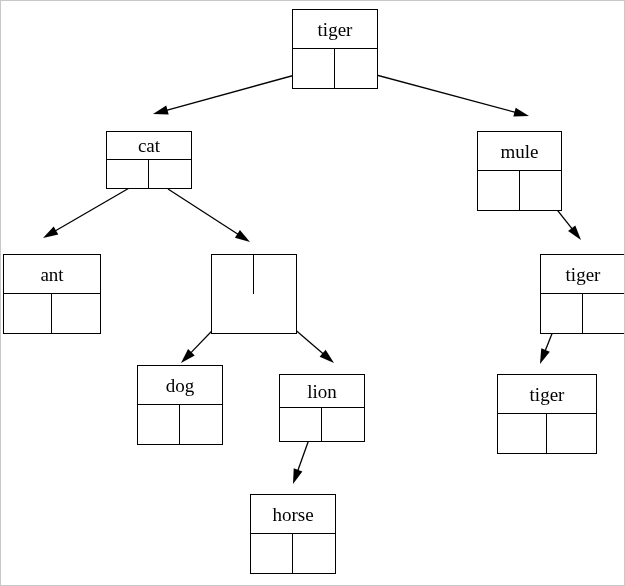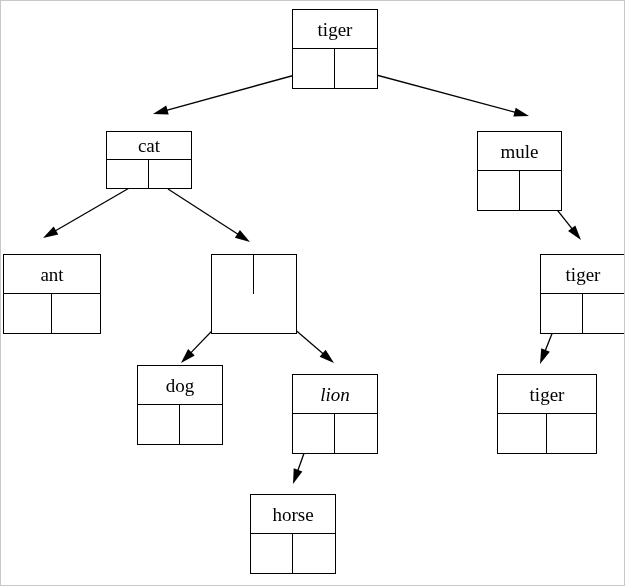--- a/index.html
+++ b/index.html
@@ -147,21 +147,21 @@
           <div class="ptr-cell right"></div>
         </div>
       </div>
       <div class="node" style="left: 136px; top: 364px; width: 86px; height: 80px;">
         <div class="node-label">dog</div>
         <div class="node-ptrs">
           <div class="ptr-cell left"></div>
           <div class="ptr-cell right"></div>
         </div>
       </div>
-      <div class="node" style="left: 291px; top: 373px; width: 86px; height: 80px; font-style: italic;">
+      <div class="node" style="left: 278px; top: 373px; width: 86px; height: 68px;">
         <div class="node-label">lion</div>
         <div class="node-ptrs">
           <div class="ptr-cell left"></div>
           <div class="ptr-cell right"></div>
         </div>
       </div>
       <div class="node" style="left: 496px; top: 373px; width: 100px; height: 80px;">
         <div class="node-label">tiger</div>
         <div class="node-ptrs">
           <div class="ptr-cell left"></div>

